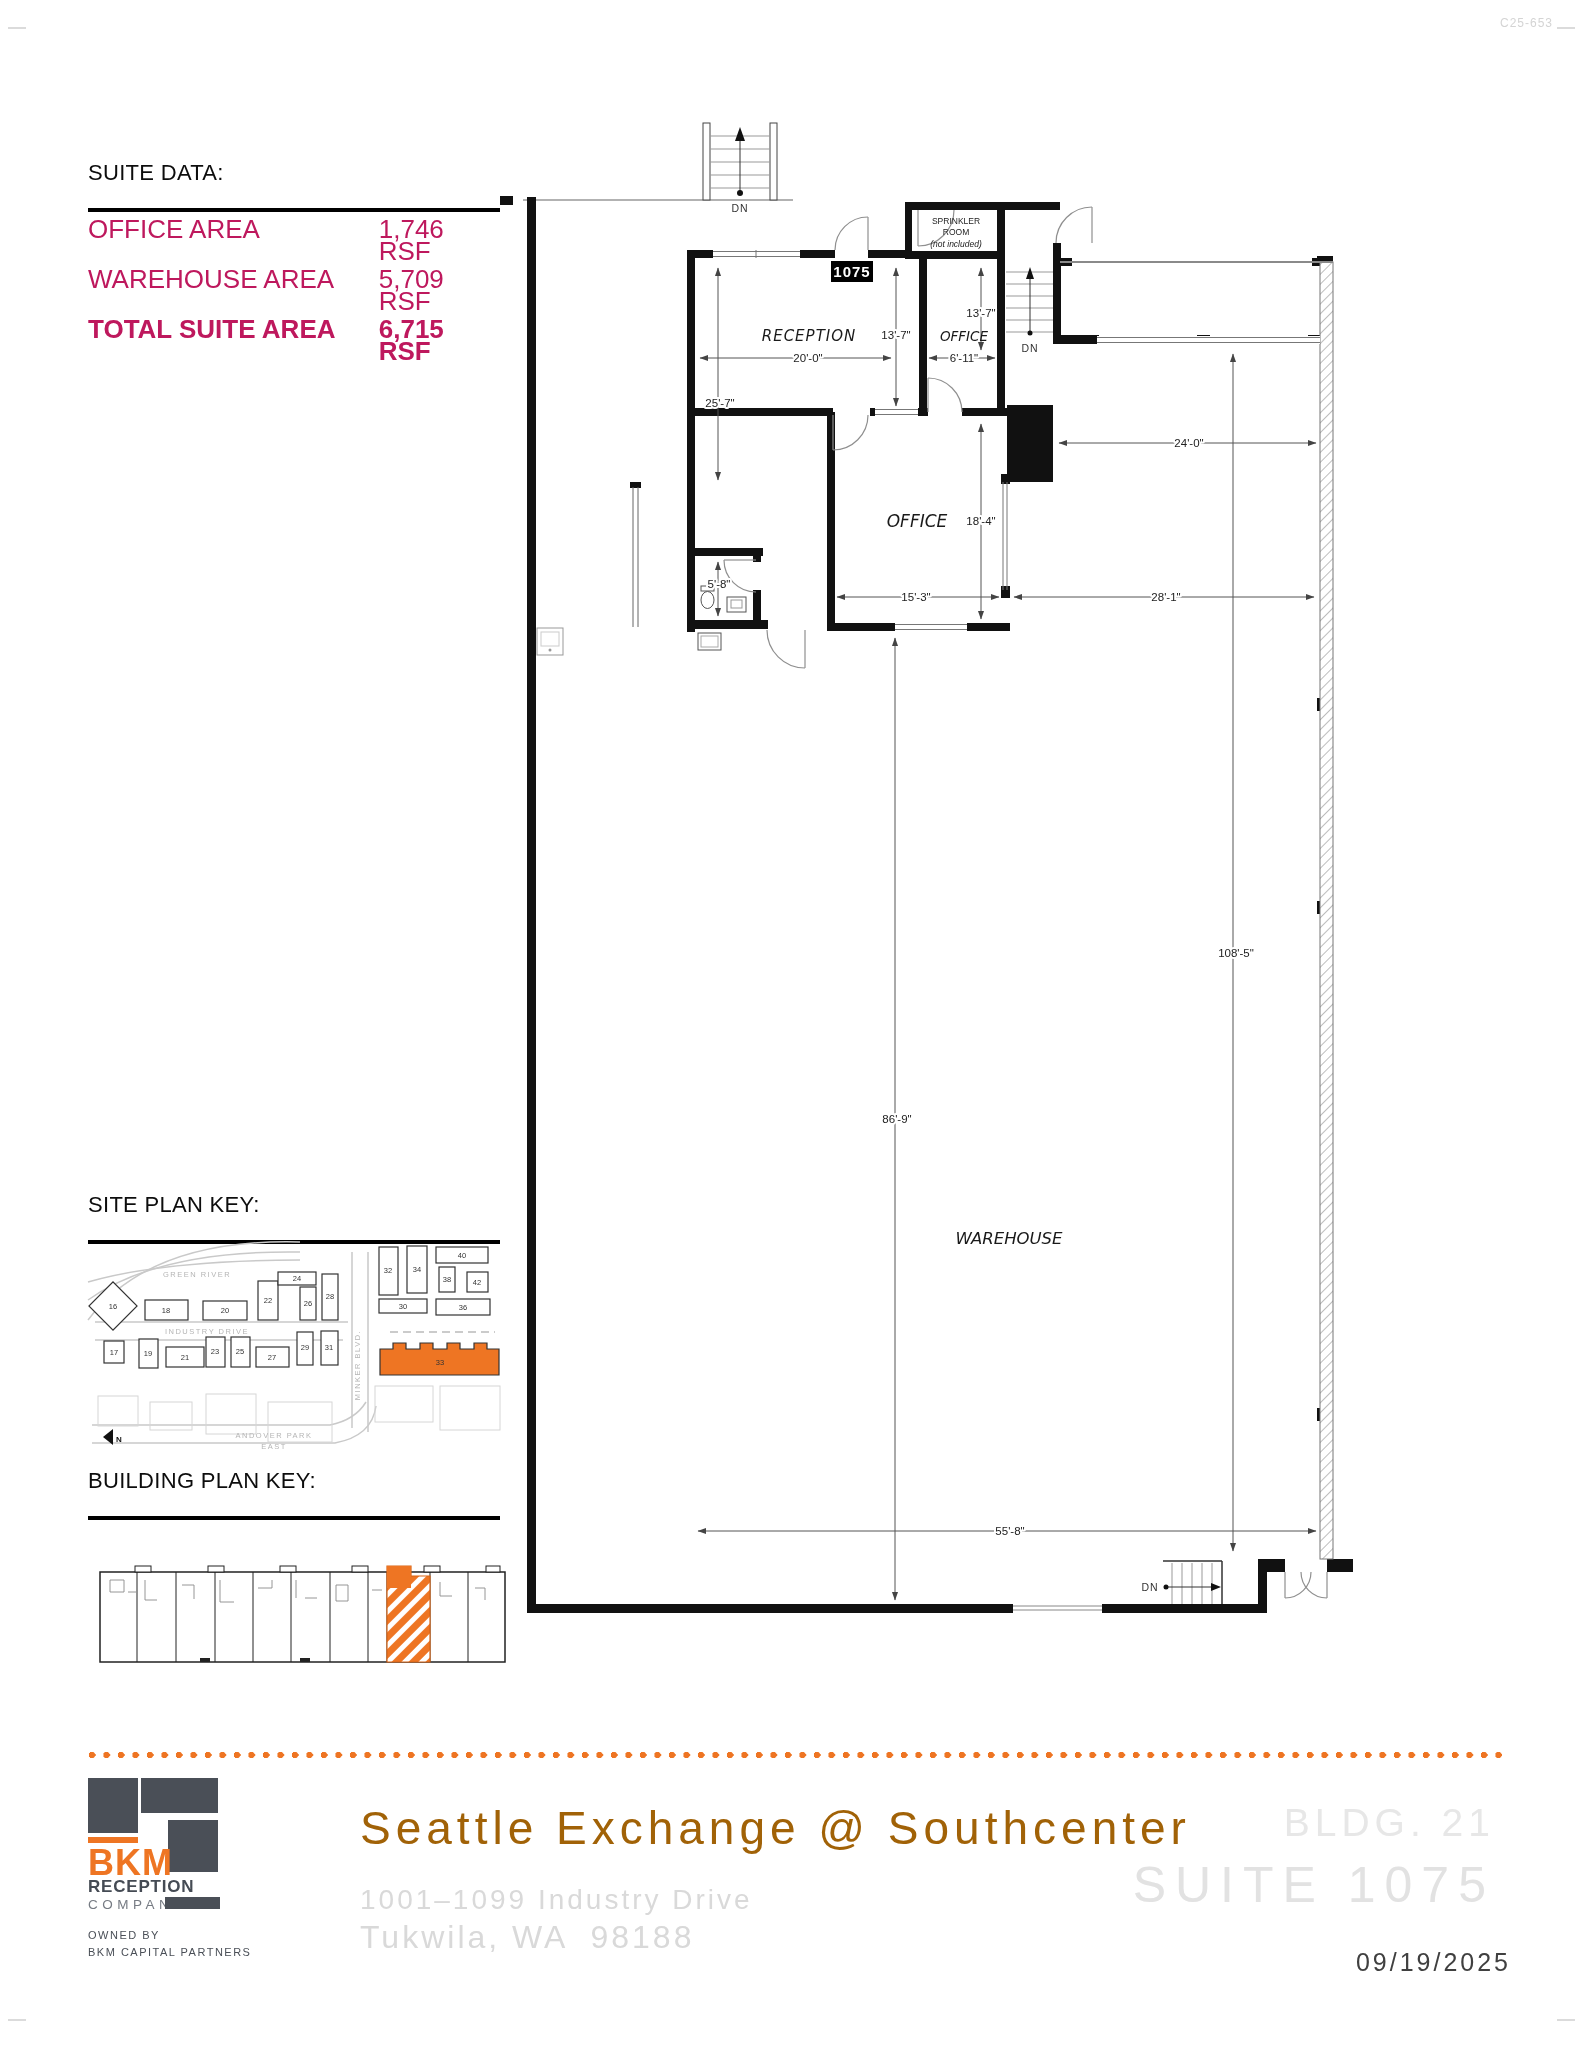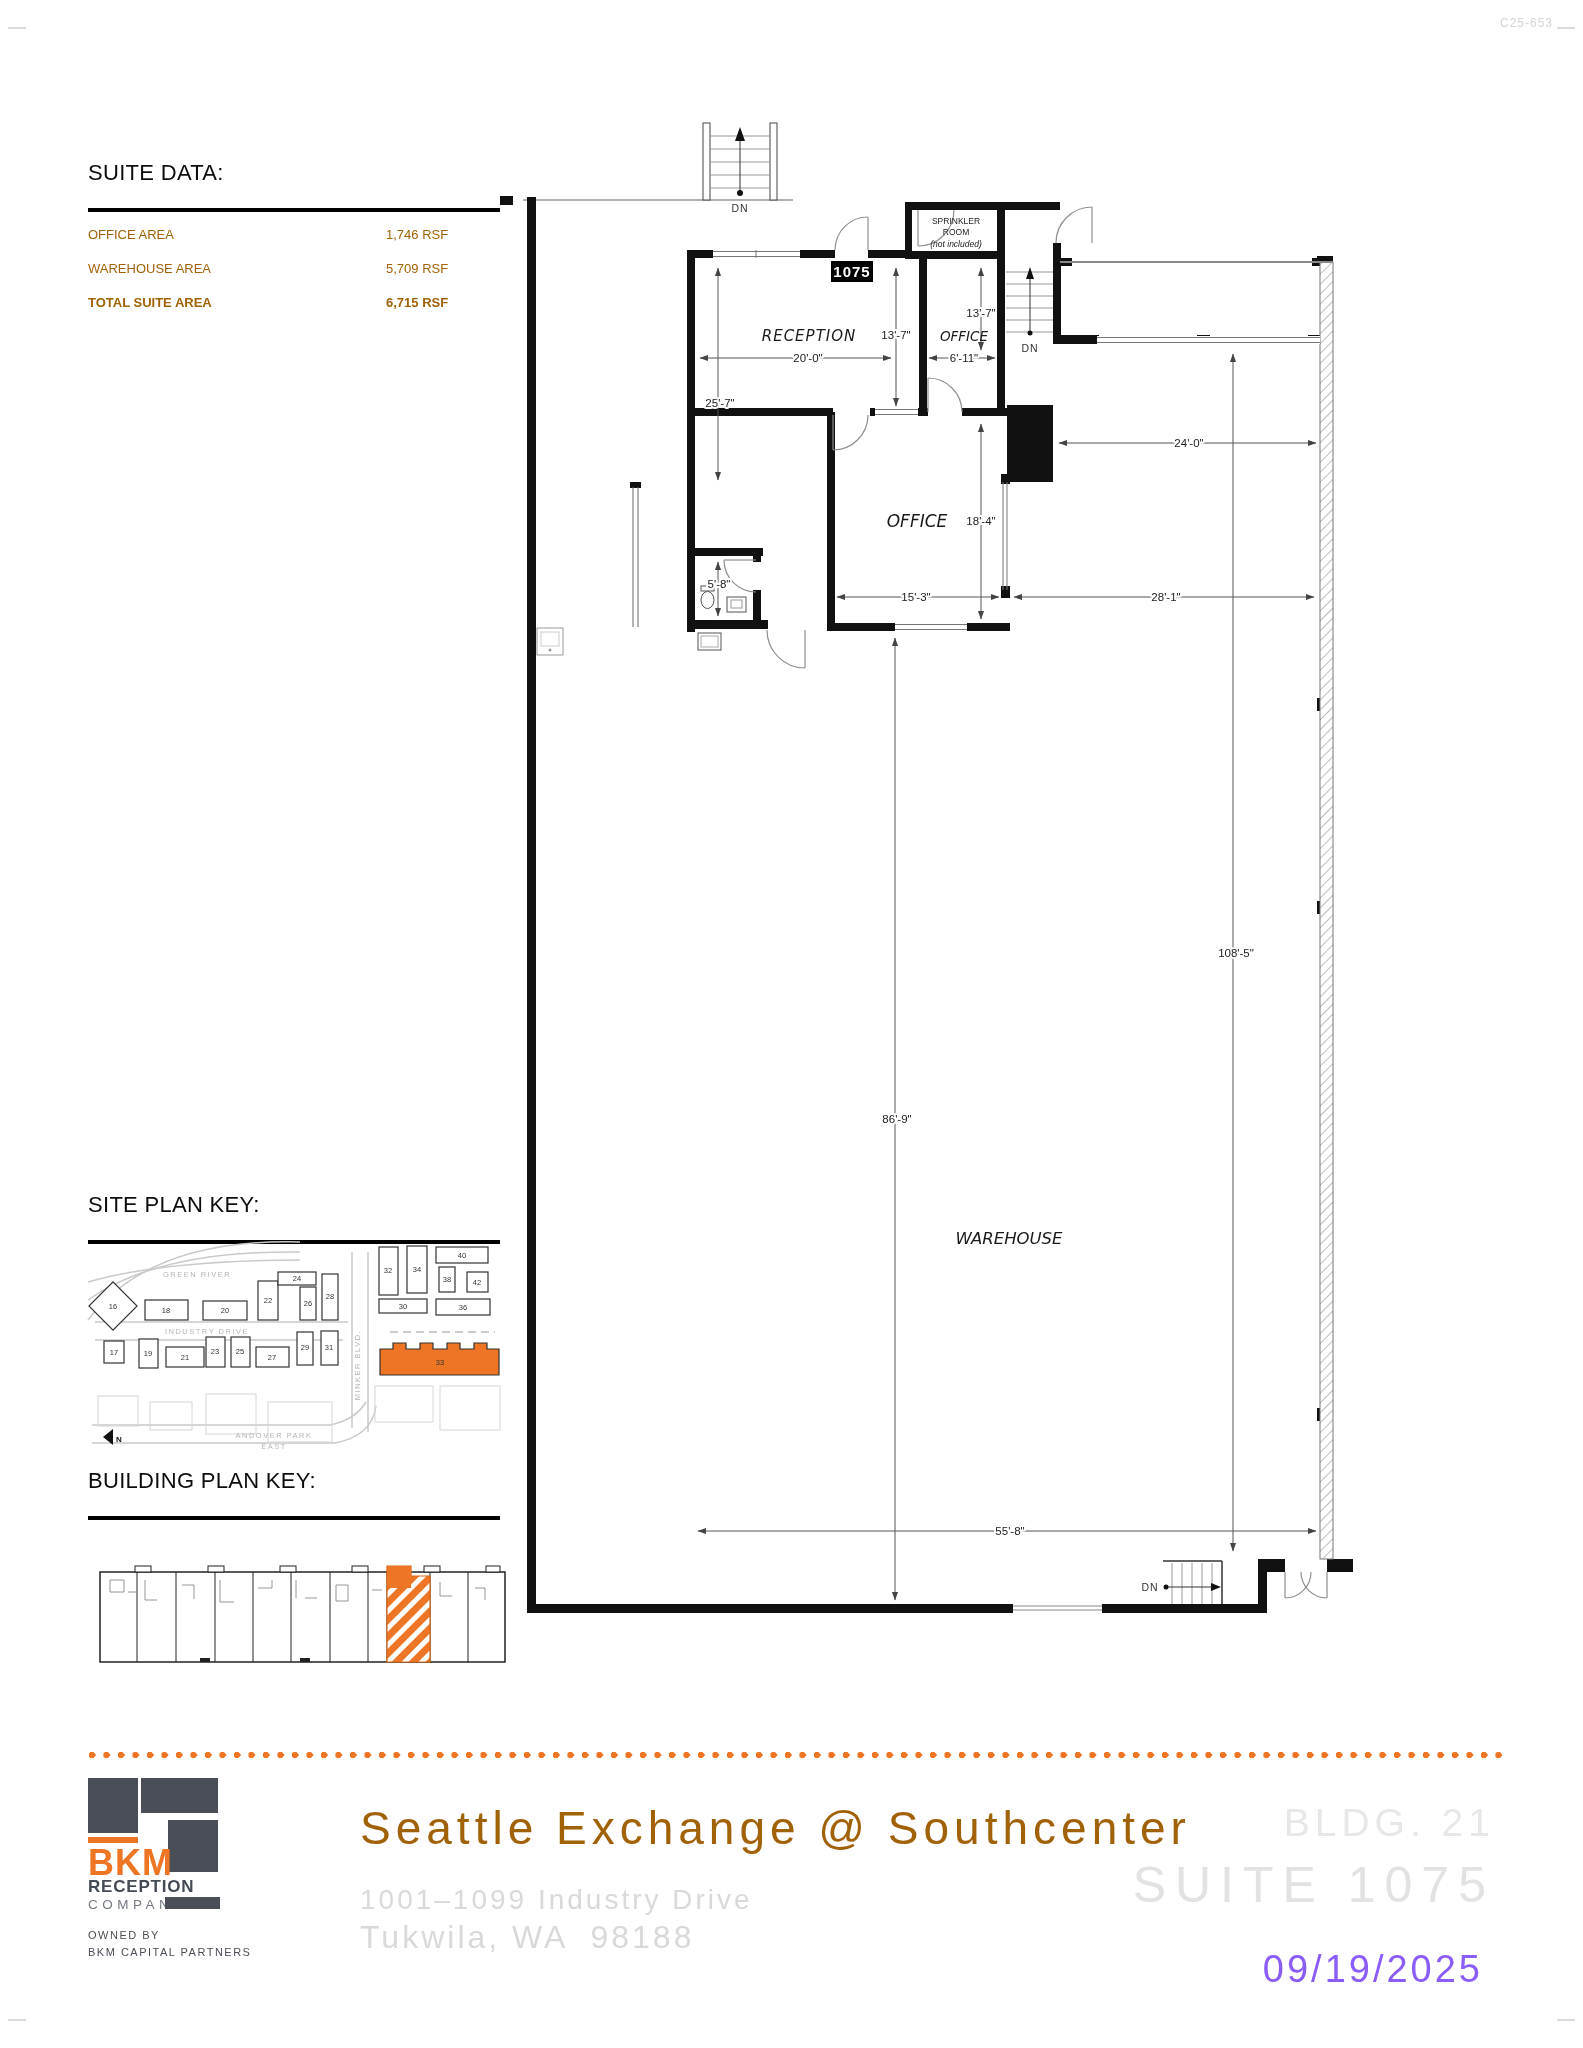--- a/index.html
+++ b/index.html
@@ -3,33 +3,33 @@
 <meta charset="utf-8">
 <style>
   html,body{margin:0;padding:0}
   body{width:1583px;height:2048px;position:relative;background:#fff;font-family:"Liberation Sans",sans-serif;overflow:hidden}
   .abs{position:absolute}
   
   .key-head{font-size:22px;color:#0d0d0d;letter-spacing:.3px;border-bottom:4px solid #000;padding-bottom:22px;width:412px;font-weight:400}
   
   #suite-data{left:88px;top:160px;width:412px}
   .sd-rows{margin-top:6px}
-  .sd-row{display:flex;font-size:13px;color:#a16207;margin-top:12px;line-height:22px}
+  .sd-row{display:flex;font-size:26px;color:#be185d;margin-top:6px;line-height:22px}
   .sd-label{width:298px}
   .sd-row.total{font-weight:bold}
   
   #dotline{left:88px;top:1751px;width:1414px;height:8px;
     background-image:radial-gradient(circle 3.4px at 4px 4px,#EE7523 97%,transparent);
     background-size:14.5px 8px;background-repeat:repeat-x}
   #proj-line{left:360px;top:1801px;font-size:46px;letter-spacing:5px;color:#a16207;font-weight:100;white-space:pre}
   #bldg-line{right:88px;top:1801px;font-size:39px;letter-spacing:5px;color:#e7e7e7;font-weight:100}
   #suite-big{right:88px;top:1856px;font-size:50px;letter-spacing:9px;color:#e2e2e2;font-weight:100}
   #addr1{left:360px;top:1884px;font-size:28px;letter-spacing:3px;color:#d9d9d9;font-weight:400;white-space:pre}
   #addr2{left:360px;top:1919px;font-size:32px;letter-spacing:3px;color:#d9d9d9;font-weight:100;white-space:pre}
-  #date{right:100px;top:1948px;font-size:38px;letter-spacing:3px;color:#8b5cf6;font-weight:100}
+  #date{right:72px;top:1948px;font-size:25px;letter-spacing:3px;color:#404040;font-weight:100}
   #corner-ref{right:30px;top:16px;font-size:12px;color:#d4d4d4;letter-spacing:1px}
   
   #logo{left:88px;top:1778px;width:260px}
   .lg-sq{position:absolute;background:#4a4f57}
   #lg-bar{position:absolute;background:#EE7523}
   #lg-bkm{position:absolute;left:0;top:64px;font-size:36px;font-weight:bold;color:#EE7523;letter-spacing:1px}
   #lg-mgmt{position:absolute;left:0;top:99px;font-size:17px;font-weight:bold;color:#454b54;letter-spacing:.8px}
   #lg-co{position:absolute;left:0;top:119px;font-size:13.5px;color:#767b83;letter-spacing:4.5px}
   #lg-cobar{position:absolute;left:77px;top:119px;width:55px;height:12px;background:#4a4f57}
   #lg-owned{position:absolute;left:0;top:149px;font-size:11px;color:#4a4f57;letter-spacing:1.5px;line-height:17px}

